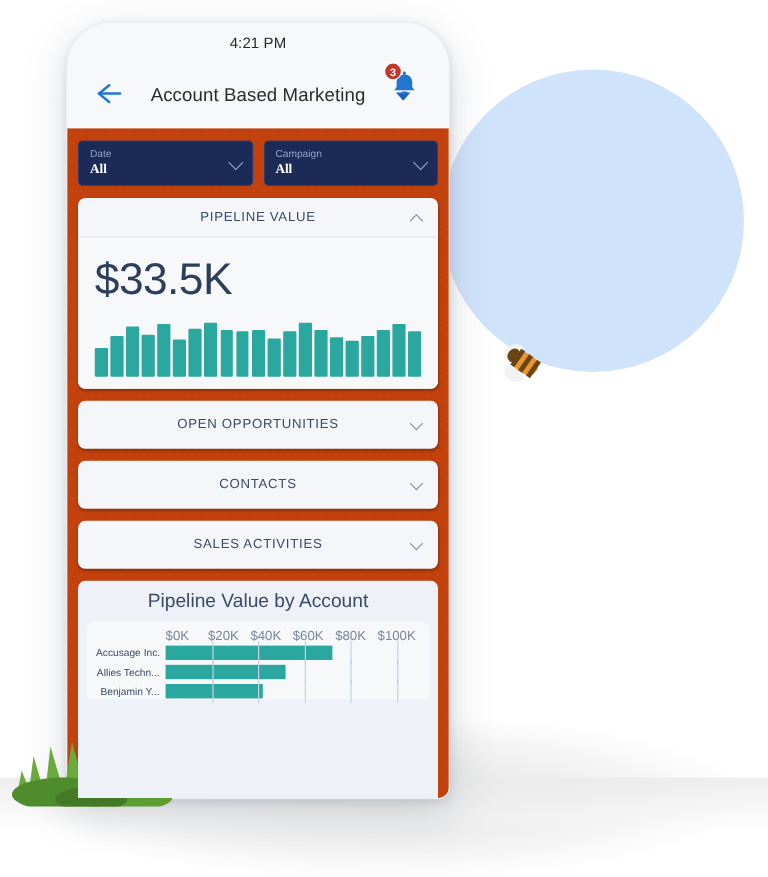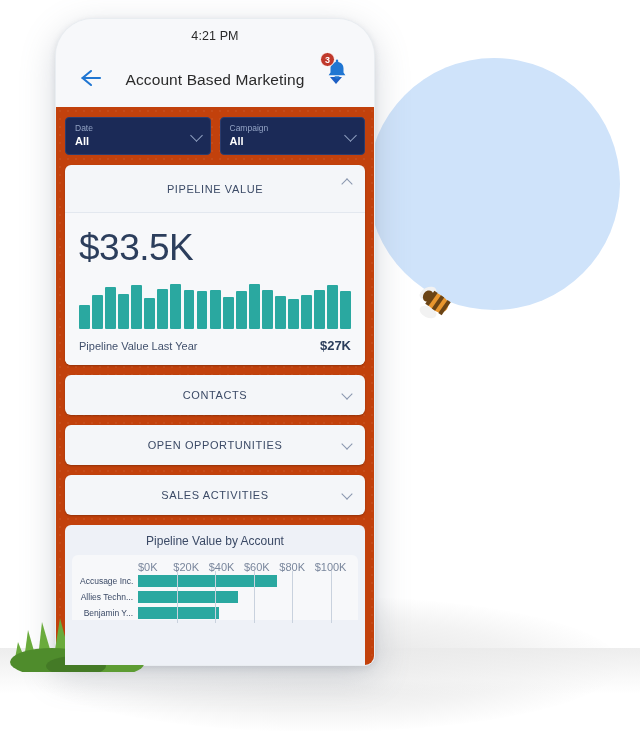--- a/index.html
+++ b/index.html
@@ -103,35 +103,35 @@
     background-size: 8px 8px; pointer-events: none;
   }
 
   
   .filter-row { display: flex; gap: 9px; position: relative; z-index: 1; }
   .filter {
     flex: 1; height: 38px; background: #1b2a57; border: 1px solid #2b3c6d;
     border-radius: 4px; padding: 4px 9px; position: relative; cursor: pointer;
   }
   .filter-label { font-size: 8.5px; color: #93a3c4; line-height: 12px; }
-  .filter-value { font-size: 11px; color: #ffffff; line-height: 14px; font-weight: bold; }
+  .filter-value { font-size: 11px; color: #ffffff; line-height: 14px; font-weight: bold; font-family: Liberation Serif, serif; }
   .chev {
     position: absolute; right: 9px; top: 13px; width: 9px; height: 9px;
     border-right: 1.6px solid #93a3c4; border-bottom: 1.6px solid #93a3c4;
     transform: rotate(45deg);
   }
 
   
   .card {
     background: #f4f6f9; border-radius: 6px; margin-top: 10px;
     position: relative; z-index: 1; overflow: hidden;
     box-shadow: 0 1px 2px rgba(0,0,0,0.25);
   }
   .card-header {
-    height: 48px; display: flex; align-items: center; justify-content: center;
+    height: 33px; display: flex; align-items: center; justify-content: center;
     position: relative; cursor: pointer;
     font-size: 11px; letter-spacing: .6px; color: #3b4a66;
     border-bottom: 1px solid #e3e8ef;
   }
   .card.collapsed .card-header { border-bottom: none; height: 40px; }
   .hchev {
     position: absolute; right: 14px; top: 12px; width: 8px; height: 8px;
     border-right: 1.5px solid #8896ae; border-bottom: 1.5px solid #8896ae;
     transform: rotate(45deg);
   }
@@ -149,21 +149,21 @@
     margin-top: 9px; padding-bottom: 2px;
   }
   .foot-label { font-size: 11px; color: #41506c; }
   .foot-value { font-size: 13px; color: #2c3e5c; font-weight: bold; }
 
   
   .bottom-panel {
     margin-top: 10px; background: #eef1f7; border-radius: 6px 6px 0 0;
     position: relative; z-index: 1; padding: 9px 0 0 0; height: 100%;
   }
-  .bp-title { text-align: center; font-size: 12px; color: #3b4a66; margin-bottom: 7px; }
+  .bp-title { text-align: center; font-size: 16px; color: #3b4a66; margin-bottom: 7px; }
   .bp-chart { background: #f7f8fa; border-radius: 6px 6px 0 0; margin: 0 7px; padding: 6px 8px 0 8px; }
   .axis-row { display: flex; margin-left: 58px; }
   .axis-tick { flex: 1; font-size: 11px; color: #7a879d; text-align: left; }
   .bar-rows { margin-top: 1px; }
   .bar-row { display: flex; align-items: center; height: 14px; margin-bottom: 2px; }
   .bar-name {
     width: 58px; font-size: 8.5px; color: #3b4a66; text-align: right;
     padding-right: 5px; white-space: nowrap; overflow: hidden;
   }
   .bar-track { flex: 1; position: relative; height: 12px; }
@@ -249,36 +249,32 @@
                 <div class="spark-bar" style="height: 82%;"></div>
                 <div class="spark-bar" style="height: 97%;"></div>
                 <div class="spark-bar" style="height: 84%;"></div>
                 <div class="spark-bar" style="height: 72%;"></div>
                 <div class="spark-bar" style="height: 66%;"></div>
                 <div class="spark-bar" style="height: 74%;"></div>
                 <div class="spark-bar" style="height: 84%;"></div>
                 <div class="spark-bar" style="height: 95%;"></div>
                 <div class="spark-bar" style="height: 83%;"></div>
               </div>
-            <div class="card-footer">
-              <span class="foot-label">Pipeline Value Last Year</span>
-              <span class="foot-value">$27K</span>
-            </div>
-          </div>
-        </div>
-
+          </div>
+        </div>
+
+        <div class="card collapsed">
+          <div class="card-header">
+            <span>OPEN OPPORTUNITIES</span>
+            <span class="hchev"></span>
+          </div>
+        </div>
         <div class="card collapsed">
           <div class="card-header">
             <span>CONTACTS</span>
-            <span class="hchev"></span>
-          </div>
-        </div>
-        <div class="card collapsed">
-          <div class="card-header">
-            <span>OPEN OPPORTUNITIES</span>
             <span class="hchev"></span>
           </div>
         </div>
         <div class="card collapsed">
           <div class="card-header">
             <span>SALES ACTIVITIES</span>
             <span class="hchev"></span>
           </div>
         </div>
 

